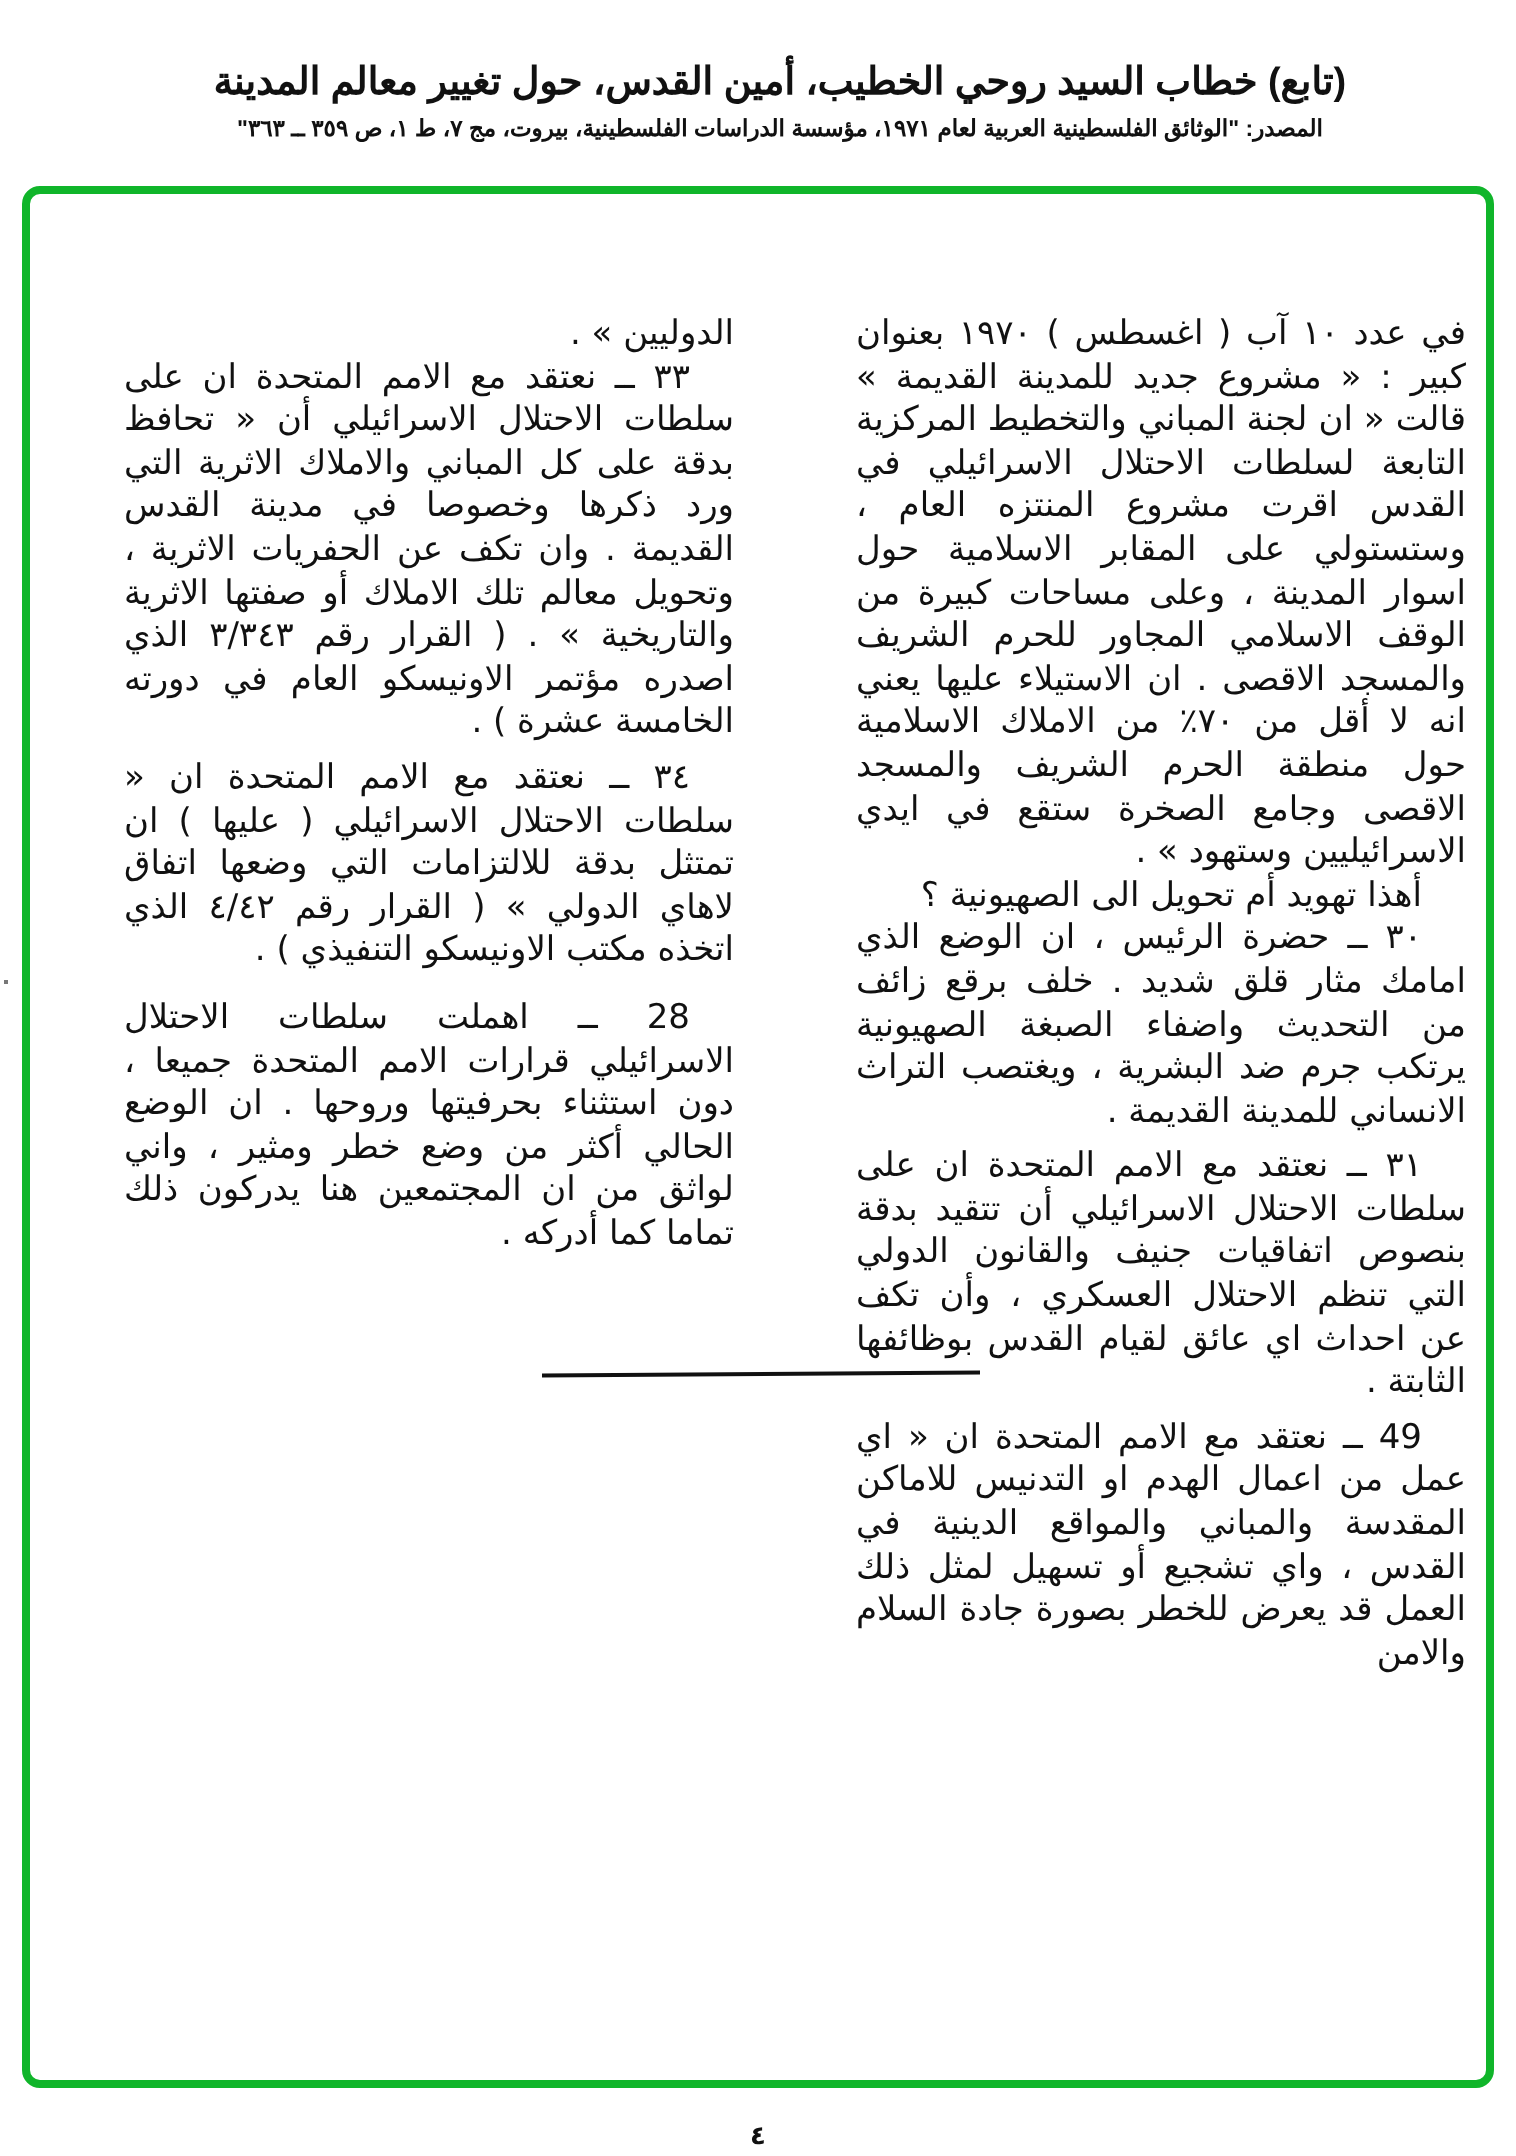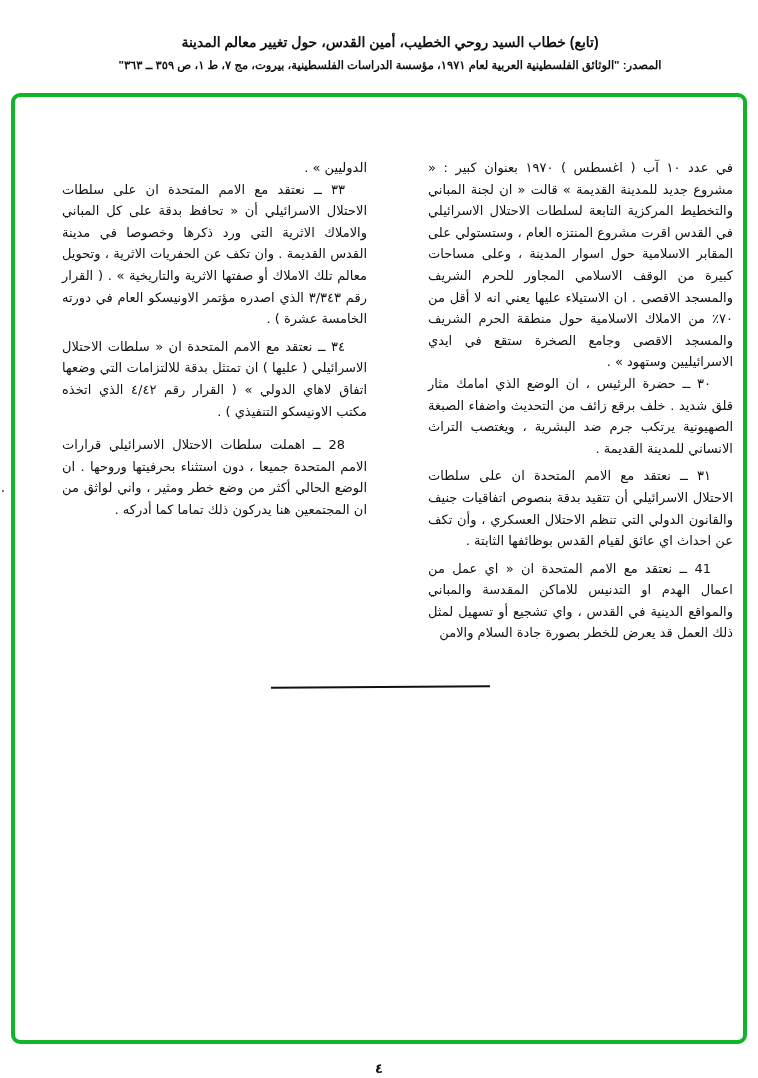--- a/index.html
+++ b/index.html
@@ -18,21 +18,21 @@
     .header {
       position: absolute;
       top: 32px;
       left: 100px;
       width: 580px;
       text-align: center;
     }
     .title {
       font-family: "Liberation Sans", sans-serif;
       font-weight: bold;
-      font-size: 14px;
+      font-size: 19px;
       line-height: 20px;
       margin: 0;
     }
     .source {
       font-family: "Liberation Sans", sans-serif;
       font-weight: bold;
       font-size: 11.5px;
       line-height: 16px;
       margin-top: 5px;
       white-space: nowrap;
@@ -44,21 +44,21 @@
       width: 728px;
       height: 943px;
       border: 4px solid #10b52a;
       border-radius: 9px;
     }
     .col {
       position: absolute;
       top: 157px;
       width: 305px;
       font-family: "DejaVu Sans", sans-serif;
-      font-size: 13px;
+      font-size: 17px;
       line-height: 21.6px;
       text-align: justify;
       text-align-last: right;
       direction: rtl;
     }
     .col-right {
       left: 428px;
     }
     .col-left {
       left: 62px;
@@ -105,25 +105,26 @@
 
 <div class="header">
   <h1 class="title">(تابع) خطاب السيد روحي الخطيب، أمين القدس، حول تغيير معالم المدينة</h1>
   <div class="source">المصدر: "الوثائق الفلسطينية العربية لعام ١٩٧١، مؤسسة الدراسات الفلسطينية، بيروت، مج ٧، ط ١، ص ٣٥٩ ــ ٣٦٣"</div>
 </div>
 
 <div class="frame" style="border-color: rgb(16, 181, 42);"></div>
 
 <div class="col col-right">
   <p>في عدد ١٠ آب ( اغسطس ) ١٩٧٠ بعنوان كبير : « مشروع جديد للمدينة القديمة » قالت « ان لجنة المباني والتخطيط المركزية التابعة لسلطات الاحتلال الاسرائيلي في القدس اقرت مشروع المنتزه العام ، وستستولي على المقابر الاسلامية حول اسوار المدينة ، وعلى مساحات كبيرة من الوقف الاسلامي المجاور للحرم الشريف والمسجد الاقصى . ان الاستيلاء عليها يعني انه لا أقل من ٧٠٪ من الاملاك الاسلامية حول منطقة الحرم الشريف والمسجد الاقصى وجامع الصخرة ستقع في ايدي الاسرائيليين وستهود » .</p>
+  <p class="indent">أهذا تهويد أم تحويل الى الصهيونية ؟</p>
   <p class="indent">٣٠ ــ حضرة الرئيس ، ان الوضع الذي امامك مثار قلق شديد . خلف برقع زائف من التحديث واضفاء الصبغة الصهيونية يرتكب جرم ضد البشرية ، ويغتصب التراث الانساني للمدينة القديمة .</p>
   <div class="gap"></div>
   <p class="indent">٣١ ــ نعتقد مع الامم المتحدة ان على سلطات الاحتلال الاسرائيلي أن تتقيد بدقة بنصوص اتفاقيات جنيف والقانون الدولي التي تنظم الاحتلال العسكري ، وأن تكف عن احداث اي عائق لقيام القدس بوظائفها الثابتة .</p>
   <div class="gap"></div>
-  <p class="indent">41 ــ نعتقد مع الامم المتحدة ان « اي عمل من اعمال الهدم او التدنيس للاماكن المقدسة والمباني والمواقع الدينية في القدس ، واي تشجيع أو تسهيل لمثل ذلك العمل قد يعرض للخطر بصورة جادة السلام والامن</p>
+  <p class="indent">49 ــ نعتقد مع الامم المتحدة ان « اي عمل من اعمال الهدم او التدنيس للاماكن المقدسة والمباني والمواقع الدينية في القدس ، واي تشجيع أو تسهيل لمثل ذلك العمل قد يعرض للخطر بصورة جادة السلام والامن</p>
 </div>
 
 <div class="col col-left">
   <p>الدوليين » .</p>
   <p class="indent">٣٣ ــ نعتقد مع الامم المتحدة ان على سلطات الاحتلال الاسرائيلي أن « تحافظ بدقة على كل المباني والاملاك الاثرية التي ورد ذكرها وخصوصا في مدينة القدس القديمة . وان تكف عن الحفريات الاثرية ، وتحويل معالم تلك الاملاك أو صفتها الاثرية والتاريخية » . ( القرار رقم ٣/٣٤٣ الذي اصدره مؤتمر الاونيسكو العام في دورته الخامسة عشرة ) .</p>
   <div class="gap"></div>
   <p class="indent">٣٤ ــ نعتقد مع الامم المتحدة ان « سلطات الاحتلال الاسرائيلي ( عليها ) ان تمتثل بدقة للالتزامات التي وضعها اتفاق لاهاي الدولي » ( القرار رقم ٤/٤٢ الذي اتخذه مكتب الاونيسكو التنفيذي ) .</p>
   <div class="gap"></div>
   <div class="gap"></div>
   <p class="indent">28 ــ اهملت سلطات الاحتلال الاسرائيلي قرارات الامم المتحدة جميعا ، دون استثناء بحرفيتها وروحها . ان الوضع الحالي أكثر من وضع خطر ومثير ، واني لواثق من ان المجتمعين هنا يدركون ذلك تماما كما أدركه .</p>

